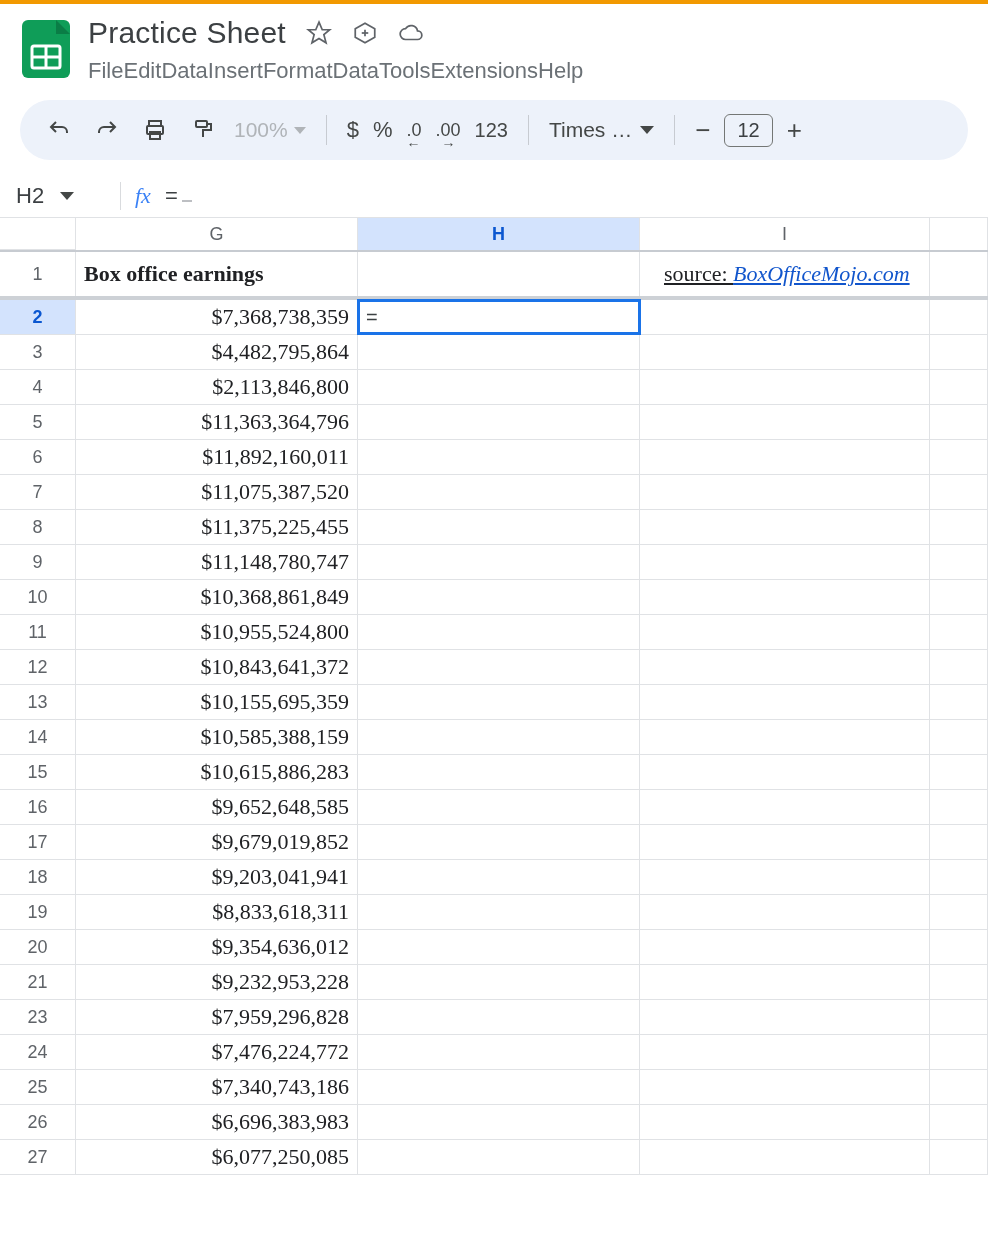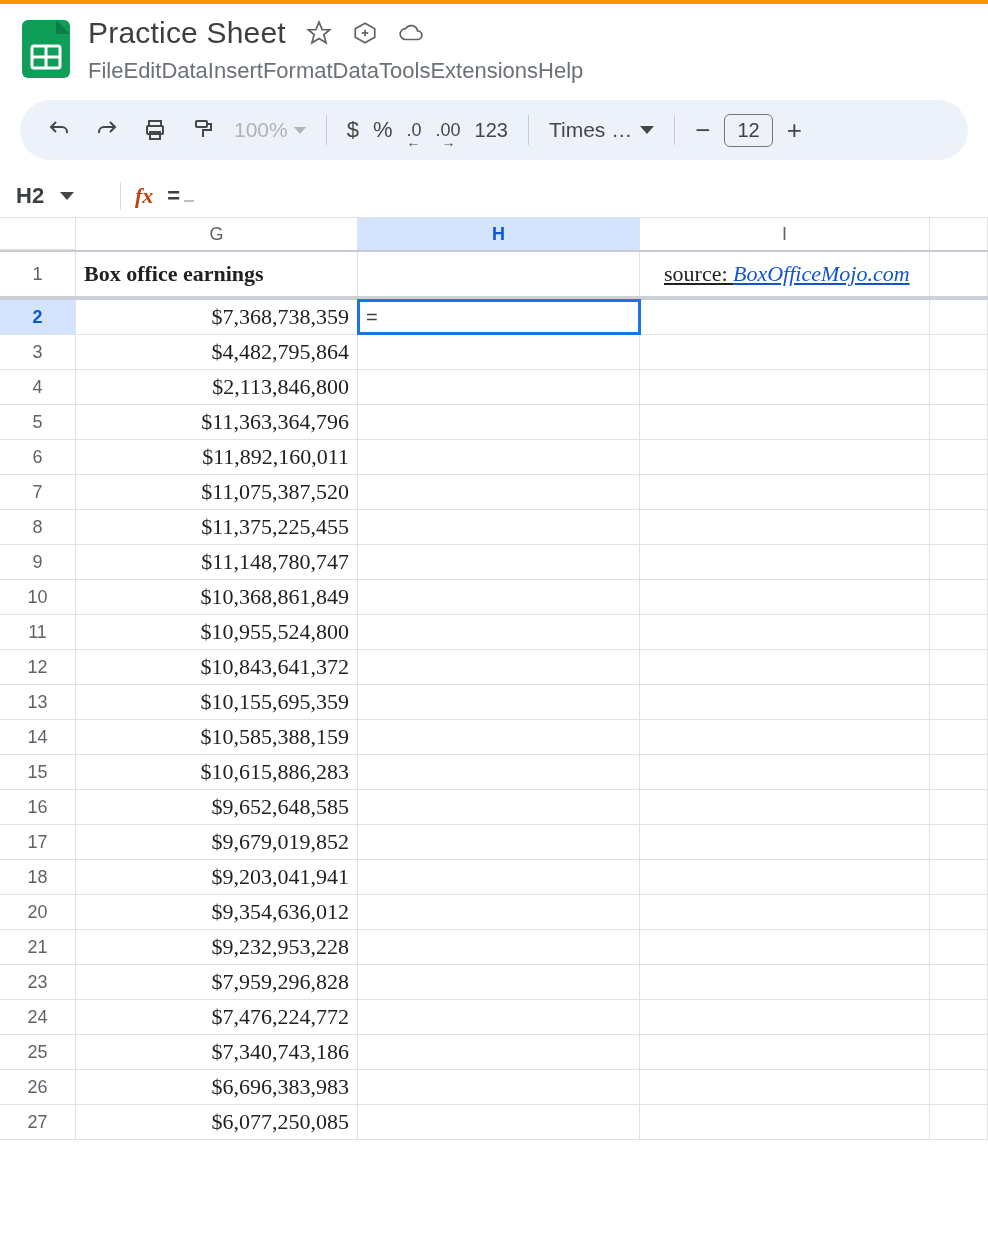--- a/index.html
+++ b/index.html
@@ -26,25 +26,25 @@
   .tbtn svg { width: 24px; height: 24px; }
   .zoom { color: #b0b4b8; font-size: 21px; display:flex; align-items:center; gap:6px; }
   .zoom .caret { width:0;height:0;border-left:6px solid transparent;border-right:6px solid transparent;border-top:7px solid #b0b4b8; }
   .vsep { width:1px; height:30px; background:#c7cbd1; margin:0 6px; }
   .ttext { color:#444746; font-size:20px; }
   .font-picker { display:flex; align-items:center; gap:8px; color:#444746; font-size:21px; cursor:pointer; }
   .font-picker .caret2 { width:0;height:0;border-left:7px solid transparent;border-right:7px solid transparent;border-top:8px solid #444746; }
   .fontsize-box { border:1.5px solid #747775; border-radius:6px; padding:4px 12px; font-size:20px; color:#3c4043; min-width:46px; text-align:center; }
 
   
-  .fx-row { display:flex; align-items:center; height:44px; margin-top:14px; padding:0 16px; border-bottom:1px solid #e0e2e5;font-weight:bold; }
+  .fx-row { display:flex; align-items:center; height:44px; margin-top:14px; padding:0 16px; border-bottom:1px solid #e0e2e5; }
   .namebox { font-size:22px; color:#3c4043; width:90px; display:flex; align-items:center; gap:6px; }
   .namebox .caret2 { width:0;height:0;border-left:7px solid transparent;border-right:7px solid transparent;border-top:8px solid #444746; margin-left:10px;}
   .fx-sep { width:1px; height:28px; background:#d9dbde; margin:0 14px; }
-  .fx-icon { font-style:italic; font-family:"Times New Roman",serif; font-size:22px; color:#c2410c; margin-right:14px; }
+  .fx-icon { font-style:italic; font-family:"Times New Roman",serif; font-size:22px; color:#3b82f6; margin-right:14px; }
   .fx-input { font-size:22px; color:#3c4043; flex:1; font-family:Arial; display:flex; align-items:center; gap:4px;}
   .blink { width:10px; height:3px; border-bottom:2px solid #bdbfc3; margin-top:10px; }
 
   
   .grid { width:100%; }
   .colhdr-row { display:flex; height:34px; border-bottom:2px solid #c7cbd1; }
   .corner { width:76px; background:#fff; border-right:1px solid #e0e2e5; border-bottom:1px solid #e0e2e5;}
   .colhdr { display:flex; align-items:center; justify-content:center; font-size:18px; color:#5f6368; border-right:1px solid #e0e2e5; background:#fff; }
   .colhdr.sel { background:#d3e3fd; color:#0b57d0; font-weight:600; }
   .cG { width:282px; } .cH { width:282px; } .cI { width:290px; } .cJ { width:58px; }
@@ -314,20 +314,27 @@
         <div class="cell cJ"></div>
       </div>
       <div class="row">
         <div class="rowhdr">18</div>
         <div class="cell cG right">$9,203,041,941</div>
         <div class="cell cH"></div>
         <div class="cell cI"></div>
         <div class="cell cJ"></div>
       </div>
       <div class="row">
+        <div class="rowhdr">19</div>
+        <div class="cell cG right">$8,833,618,311</div>
+        <div class="cell cH"></div>
+        <div class="cell cI"></div>
+        <div class="cell cJ"></div>
+      </div>
+      <div class="row">
         <div class="rowhdr">20</div>
         <div class="cell cG right">$9,354,636,012</div>
         <div class="cell cH"></div>
         <div class="cell cI"></div>
         <div class="cell cJ"></div>
       </div>
       <div class="row">
         <div class="rowhdr">21</div>
         <div class="cell cG right">$9,232,953,228</div>
         <div class="cell cH"></div>

